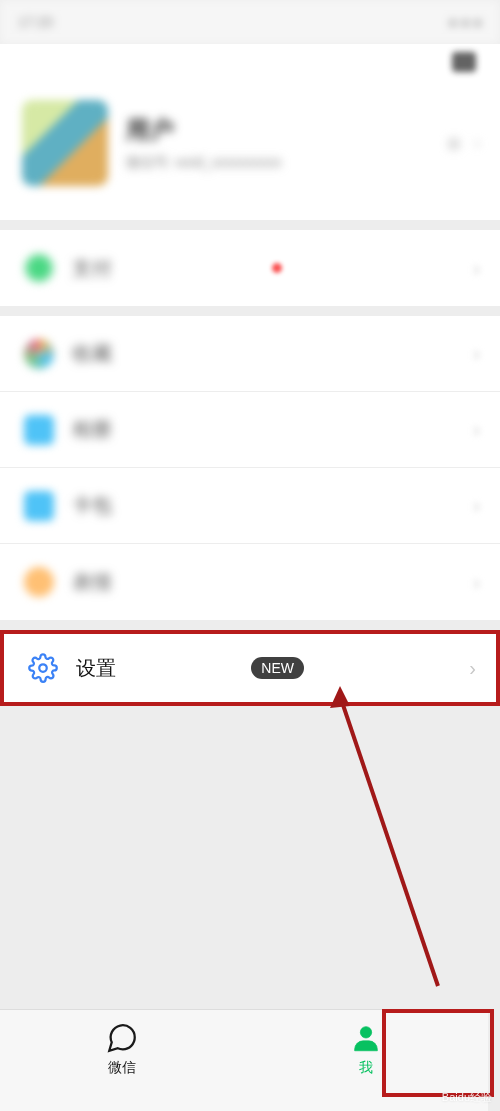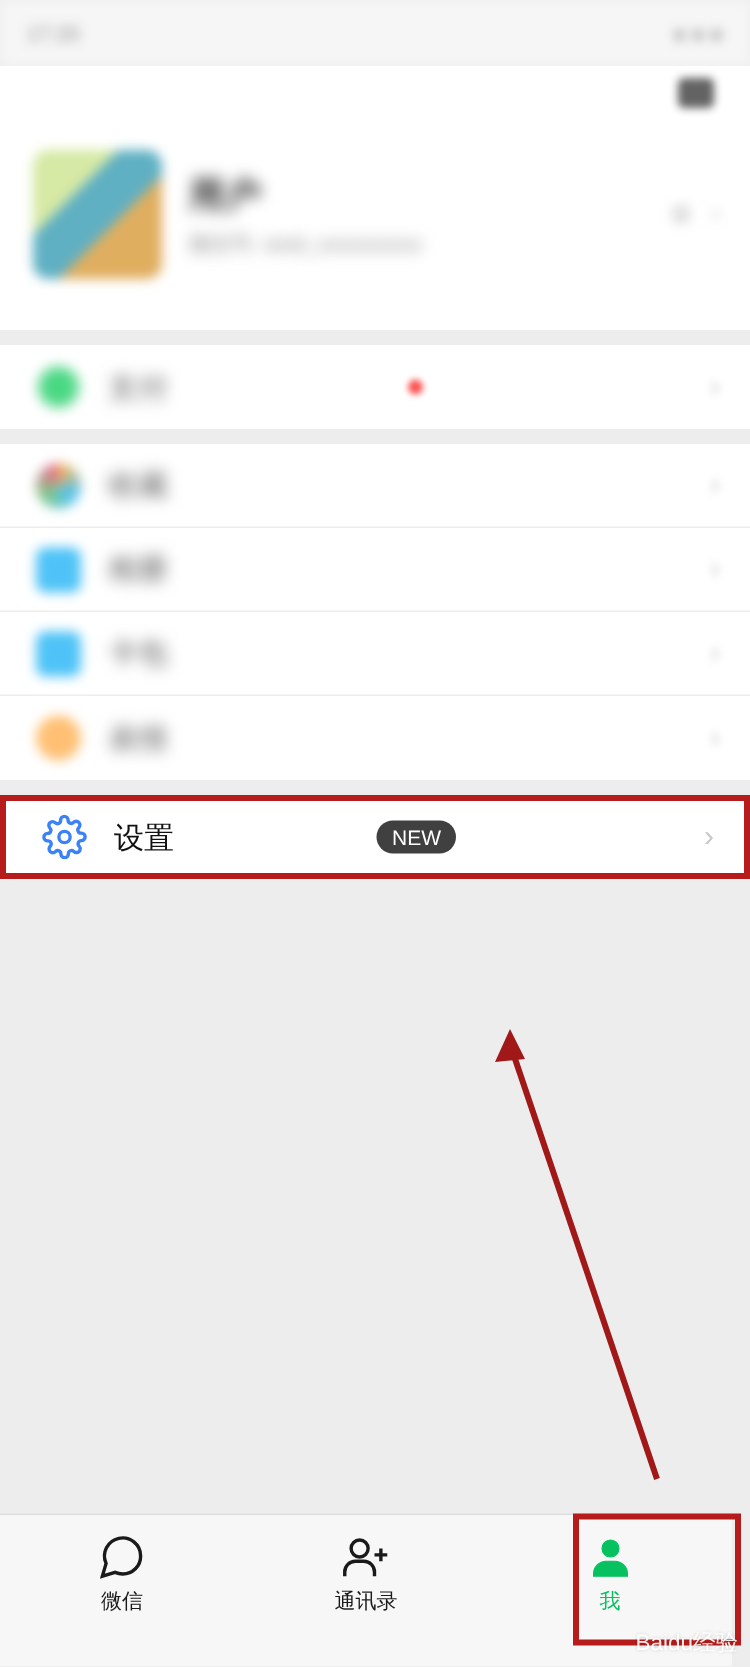--- a/index.html
+++ b/index.html
@@ -80,21 +80,21 @@
       color: #bbb;
       font-size: 16px;
     }
     .list-group {
       margin-top: 10px;
       background: #fff;
     }
     .list-item {
       display: flex;
       align-items: center;
-      height: 56px;
+      height: 76px;
       padding: 0 20px 0 24px;
       background: #fff;
       border-bottom: 0.5px solid #ededed;
       position: relative;
     }
     .list-item:last-child { border-bottom: none; }
     .item-icon {
       width: 30px;
       height: 30px;
       border-radius: 6px;
@@ -199,21 +199,21 @@
     .arrow-svg {
       position: absolute;
       left: 330px;
       top: 686px;
       pointer-events: none;
     }
     .watermark {
       position: absolute;
       right: 8px;
       bottom: 6px;
-      font-size: 15px;
+      font-size: 11px;
       color: #fff;
       opacity: 0.9;
       font-weight: 500;
       text-shadow: 0 0 3px rgba(0,0,0,0.2);
     }
   </style>
 </head>
 <body>
 
 <div class="status-bar">
@@ -290,31 +290,20 @@
 
 <div class="tabbar">
   <div class="tab">
     <div class="tab-icon">
       <svg width="34" height="34" viewBox="0 0 24 24" fill="none" stroke="currentColor" stroke-width="1.6">
           <path d="M21 11.5a8.38 8.38 0 0 1-8.5 8.5 8.5 8.5 0 0 1-3.5-.75L3 21l1.75-6A8.5 8.5 0 1 1 21 11.5z"></path>
         </svg>
     </div>
     <span class="tab-label">微信</span>
   </div>
-  <div class="tab">
-    <div class="tab-icon">
-      <svg width="34" height="34" viewBox="0 0 24 24" fill="none" stroke="currentColor" stroke-width="1.6">
-          <circle cx="9" cy="8" r="4"></circle>
-          <path d="M2 21v-2a5 5 0 0 1 5-5h4a5 5 0 0 1 5 5v2"></path>
-          <line x1="19" y1="8" x2="19" y2="14"></line>
-          <line x1="16" y1="11" x2="22" y2="11"></line>
-        </svg>
-    </div>
-    <span class="tab-label">通讯录</span>
-  </div>
   <div class="tab active">
     <div class="tab-icon">
       <svg class="person-svg" width="34" height="34" viewBox="0 0 24 24" fill="#07c160" stroke="#07c160" stroke-width="0.5">
           <circle cx="12" cy="8" r="4"></circle>
           <path d="M4 21v-1a6 6 0 0 1 6-6h4a6 6 0 0 1 6 6v1z"></path>
         </svg>
     </div>
     <span class="tab-label">我</span>
   </div>
 </div>

